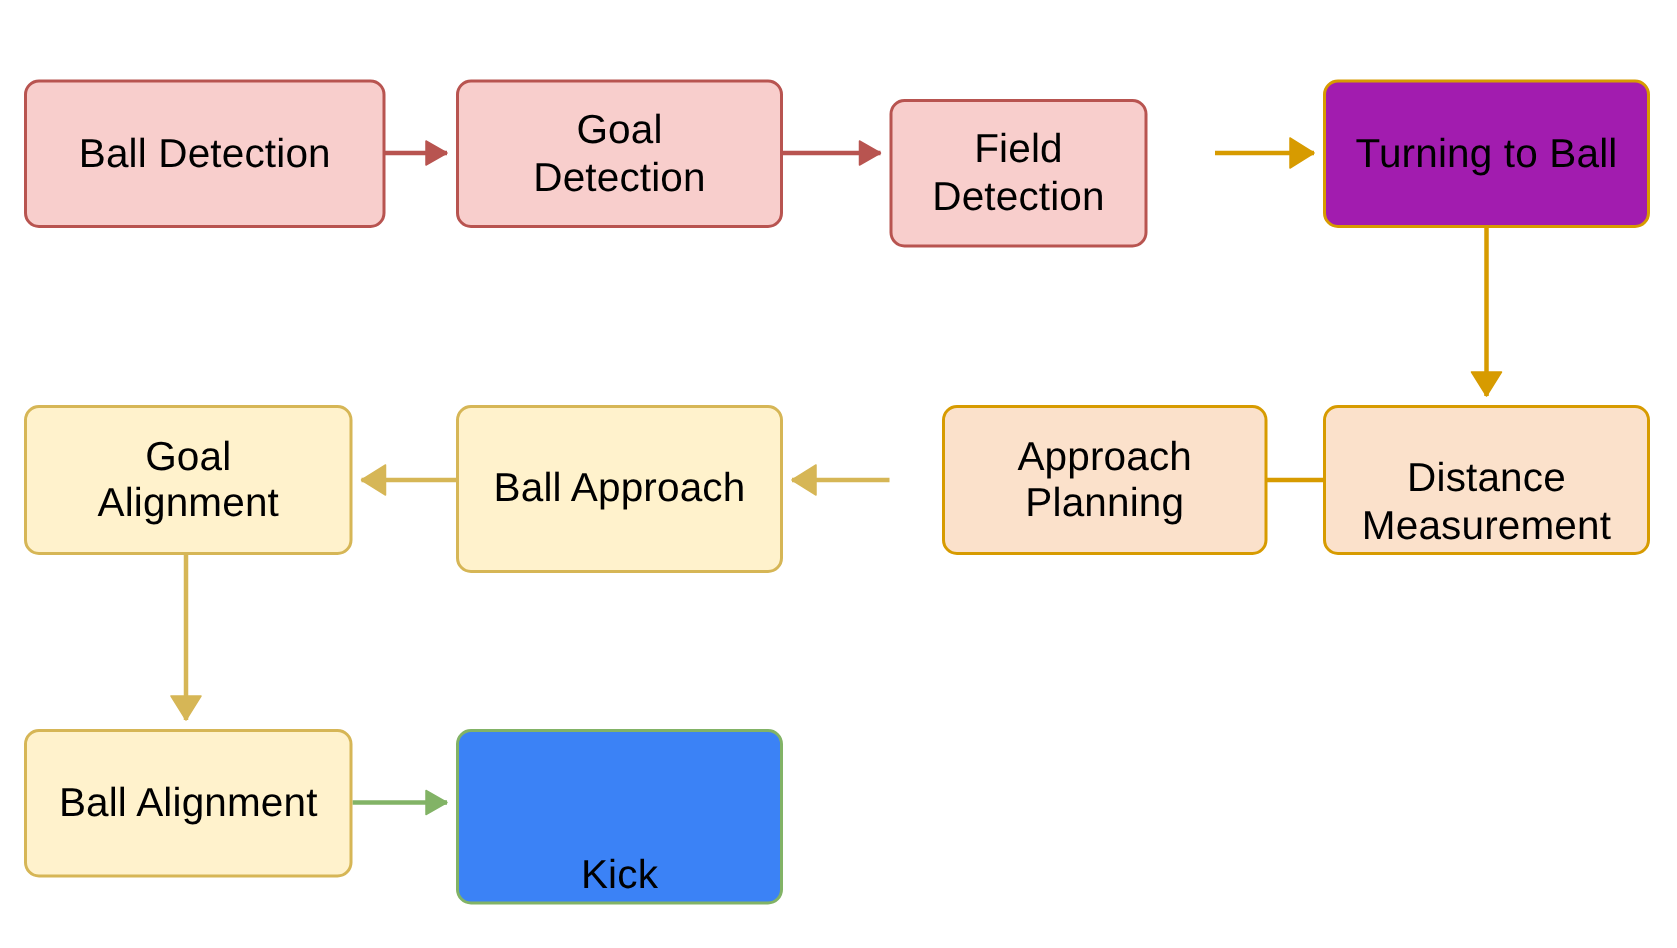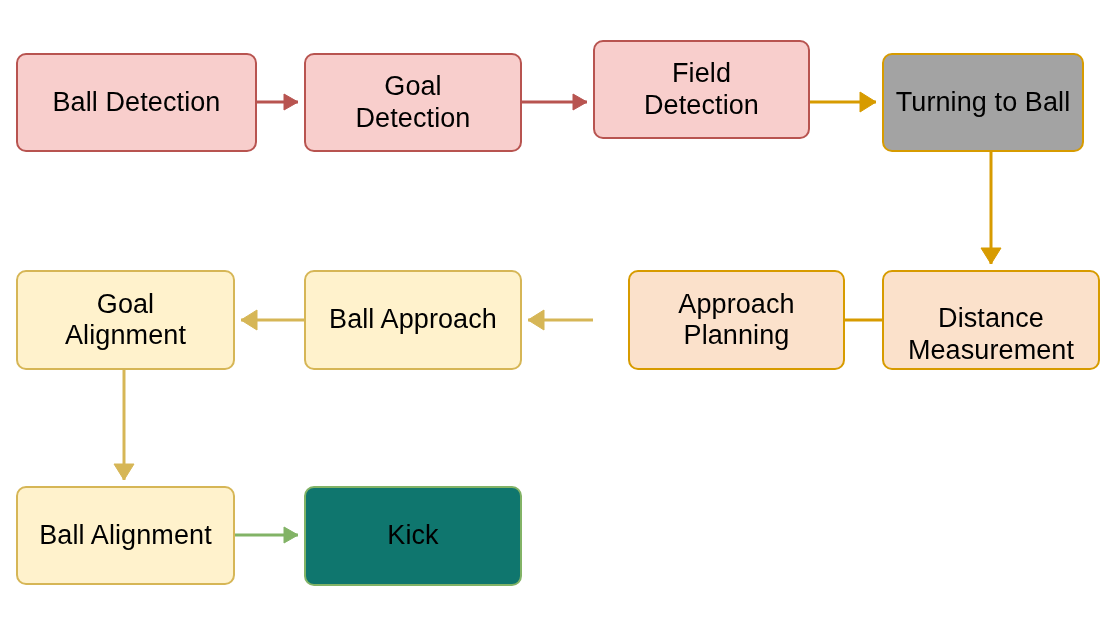--- a/index.html
+++ b/index.html
@@ -91,42 +91,42 @@
       </g>
     </svg>
   <div id="node-layer">
       <div class="node" style="left: 16px; top: 53px; width: 241px; height: 99px; background: rgb(248, 206, 204); border-color: rgb(184, 84, 80); justify-content: center;">
         <span class="label">Ball Detection</span>
       </div>
       <div class="node" style="left: 304px; top: 53px; width: 218px; height: 99px; background: rgb(248, 206, 204); border-color: rgb(184, 84, 80);">
         <span class="label">Goal
 Detection</span>
       </div>
-      <div class="node" style="left: 593px; top: 40px; width: 217px; height: 99px; background: rgb(248, 206, 204); border-color: rgb(184, 84, 80);">
+      <div class="node" style="left: 593px; top: 66px; width: 172px; height: 99px; background: rgb(248, 206, 204); border-color: rgb(184, 84, 80);">
         <span class="label">Field
 Detection</span>
       </div>
-      <div class="node" style="left: 882px; top: 53px; width: 202px; height: 99px; background: #a3a3a3; border-color: rgb(215, 155, 0);">
+      <div class="node" style="left: 882px; top: 53px; width: 218px; height: 99px; background: #a21caf; border-color: rgb(215, 155, 0);">
         <span class="label">Turning to Ball</span>
       </div>
       <div class="node" style="left: 16px; top: 270px; width: 219px; height: 100px; background: rgb(255, 242, 204); border-color: rgb(214, 182, 86);">
         <span class="label">Goal
 Alignment</span>
       </div>
-      <div class="node" style="left: 304px; top: 270px; width: 218px; height: 100px; background: rgb(255, 242, 204); border-color: rgb(214, 182, 86);">
+      <div class="node" style="left: 304px; top: 270px; width: 218px; height: 112px; background: rgb(255, 242, 204); border-color: rgb(214, 182, 86);">
         <span class="label">Ball Approach</span>
       </div>
       <div class="node" style="left: 593px; top: 270px; width: 217px; height: 100px; background: rgb(251, 225, 203); border-color: rgb(215, 155, 0); margin-left: 35px;">
         <span class="label">Approach
 Planning</span>
       </div>
       <div class="node" style="left: 882px; top: 270px; width: 218px; height: 100px; background: rgb(251, 225, 203); border-color: rgb(215, 155, 0); align-items: flex-end;">
         <span class="label">Distance
 Measurement</span>
       </div>
       <div class="node" style="left: 16px; top: 486px; width: 219px; height: 99px; background: rgb(255, 242, 204); border-color: rgb(214, 182, 86);">
         <span class="label">Ball Alignment</span>
       </div>
-      <div class="node" style="left: 304px; top: 486px; width: 218px; height: 100px; background: #0f766e; border-color: rgb(130, 179, 102);">
+      <div class="node" style="left: 304px; top: 486px; width: 218px; height: 117px; background: #3b82f6; border-color: rgb(130, 179, 102); align-items: flex-end;">
         <span class="label">Kick</span>
       </div>
     </div>
 </div>
 
 </body></html>

